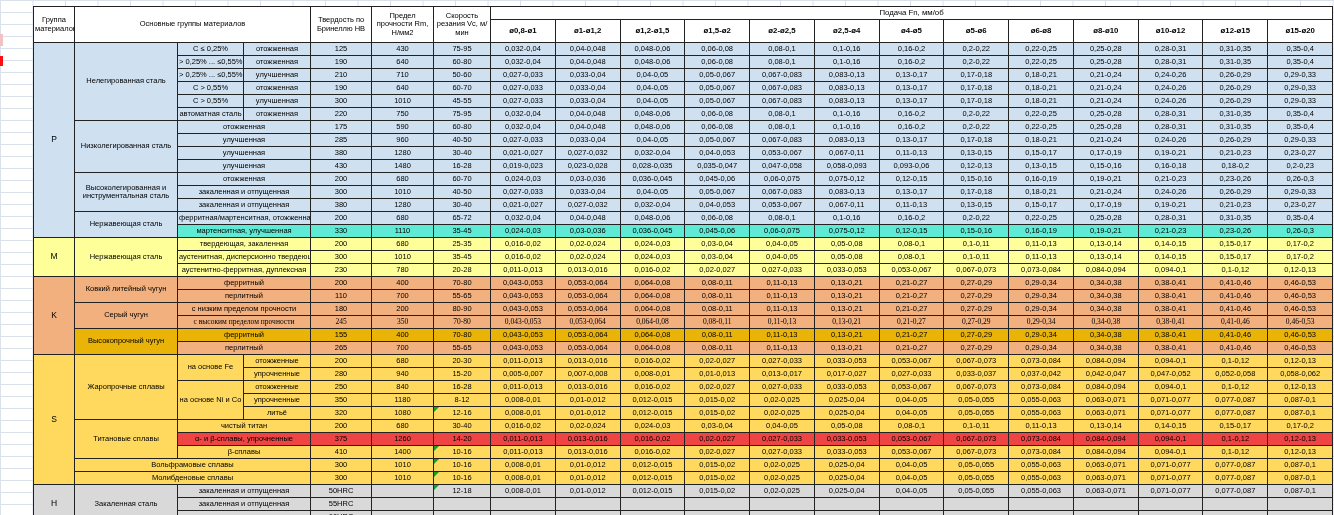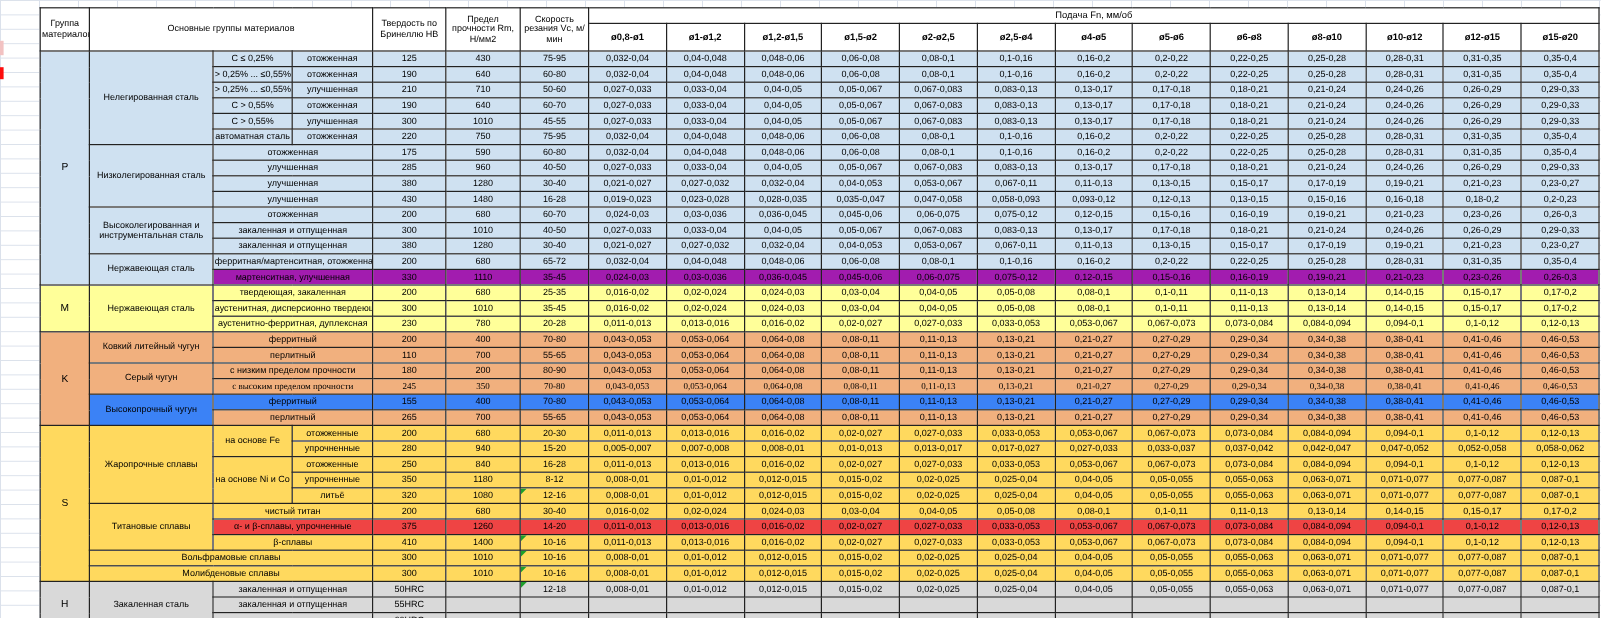--- a/index.html
+++ b/index.html
@@ -283,21 +283,21 @@
         <td colspan="2" class="sub">улучшенная</td>
         <td class="num">430</td>
         <td class="num">1480</td>
         <td class="num">16-28</td>
         <td class="num">0,019-0,023</td>
         <td class="num">0,023-0,028</td>
         <td class="num">0,028-0,035</td>
         <td class="num">0,035-0,047</td>
         <td class="num">0,047-0,058</td>
         <td class="num">0,058-0,093</td>
-        <td class="num">0,093-0,12</td>
+        <td class="num">0,093-0,06</td>
         <td class="num">0,12-0,13</td>
         <td class="num">0,13-0,15</td>
         <td class="num">0,15-0,16</td>
         <td class="num">0,16-0,18</td>
         <td class="num">0,18-0,2</td>
         <td class="num">0,2-0,23</td>
       </tr>
       <tr style="background: rgb(207, 225, 241);">
         <td rowspan="3" colspan="1" class="mat">Высоколегированная и инструментальная сталь</td>
         <td colspan="2" class="sub">отожженная</td>
@@ -369,21 +369,21 @@
         <td class="num">0,08-0,1</td>
         <td class="num">0,1-0,16</td>
         <td class="num">0,16-0,2</td>
         <td class="num">0,2-0,22</td>
         <td class="num">0,22-0,25</td>
         <td class="num">0,25-0,28</td>
         <td class="num">0,28-0,31</td>
         <td class="num">0,31-0,35</td>
         <td class="num">0,35-0,4</td>
       </tr>
-      <tr style="background: #a21caf;">
+      <tr style="background: #5eead4;">
         <td colspan="2" class="sub">мартенситная, улучшенная</td>
         <td class="num">330</td>
         <td class="num">1110</td>
         <td class="num">35-45</td>
         <td class="num">0,024-0,03</td>
         <td class="num">0,03-0,036</td>
         <td class="num">0,036-0,045</td>
         <td class="num">0,045-0,06</td>
         <td class="num">0,06-0,075</td>
         <td class="num">0,075-0,12</td>
@@ -526,21 +526,21 @@
         <td class="num">0,11-0,13</td>
         <td class="num">0,13-0,21</td>
         <td class="num">0,21-0,27</td>
         <td class="num">0,27-0,29</td>
         <td class="num">0,29-0,34</td>
         <td class="num">0,34-0,38</td>
         <td class="num">0,38-0,41</td>
         <td class="num">0,41-0,46</td>
         <td class="num">0,46-0,53</td>
       </tr>
-      <tr style="background: #3b82f6;">
+      <tr style="background: #eab308;">
         <td rowspan="2" colspan="1" class="mat">Высокопрочный чугун</td>
         <td colspan="2" class="sub">ферритный</td>
         <td class="num">155</td>
         <td class="num">400</td>
         <td class="num">70-80</td>
         <td class="num">0,043-0,053</td>
         <td class="num">0,053-0,064</td>
         <td class="num">0,064-0,08</td>
         <td class="num">0,08-0,11</td>
         <td class="num">0,11-0,13</td>

